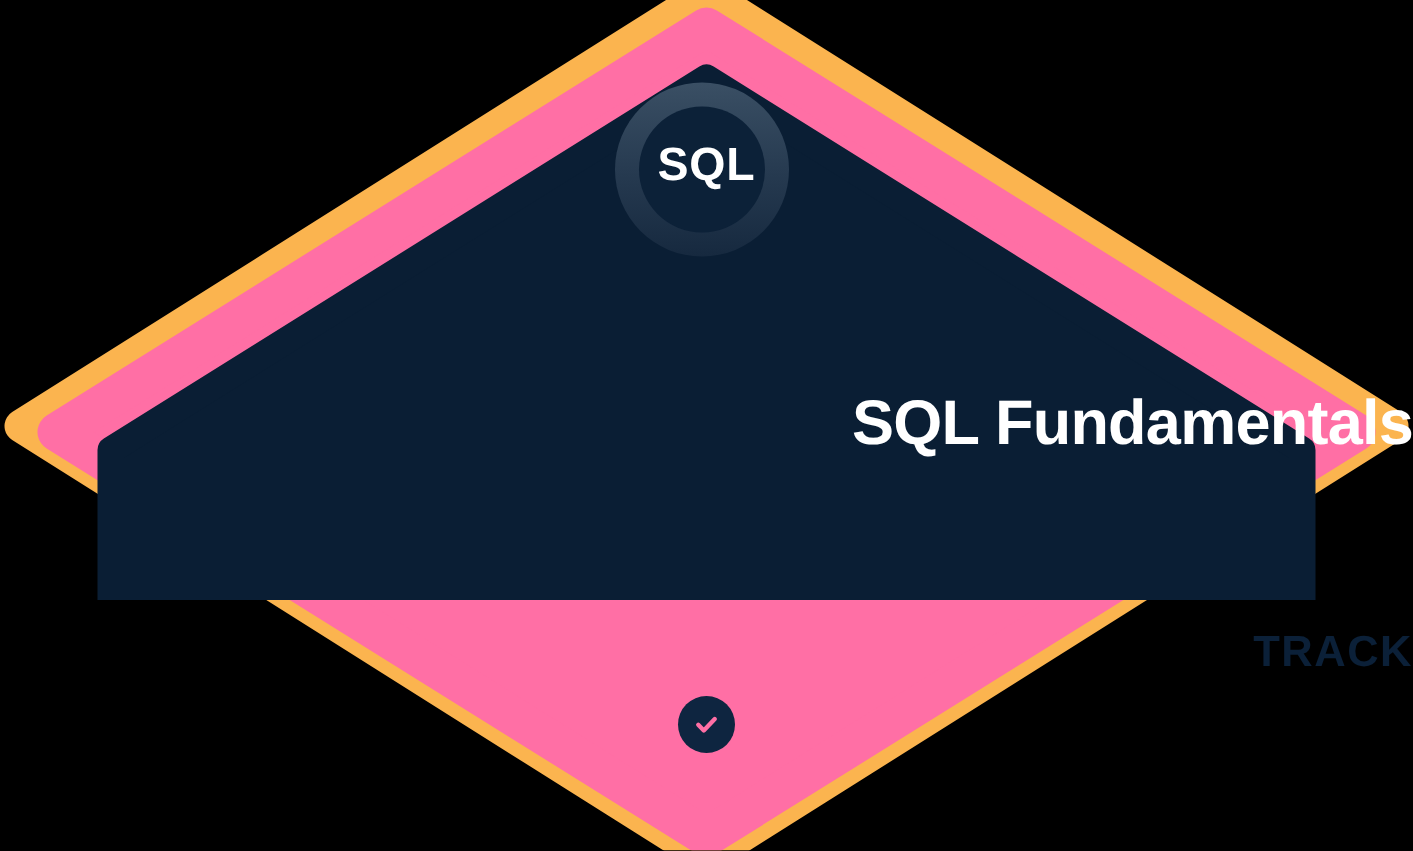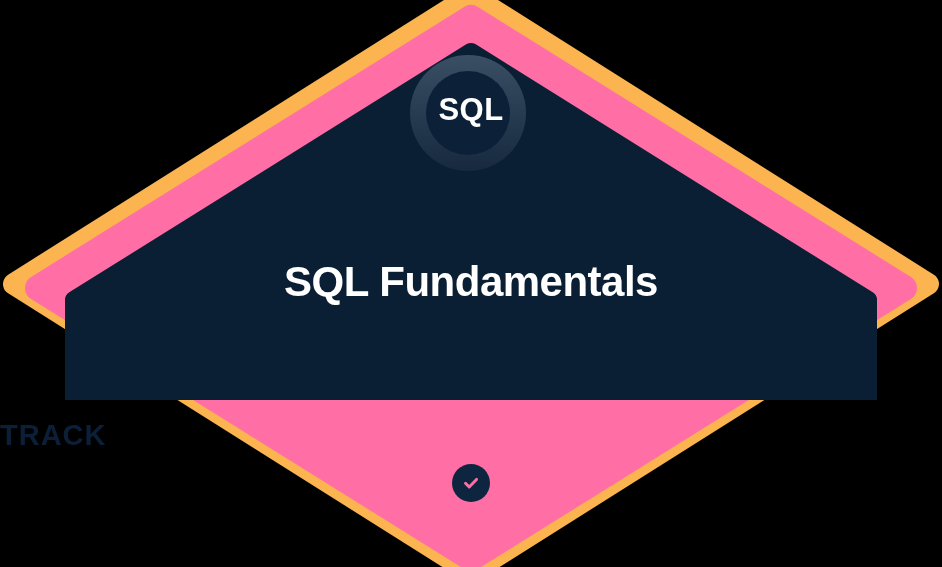--- a/index.html
+++ b/index.html
@@ -43,33 +43,33 @@
     font-weight: bold;
     font-size: 31px;
     letter-spacing: 0.5px;
     color: #ffffff;
   }
   .track-title {
     position: absolute;
     left: 0;
     top: 258px;
     width: 942px;
-    text-align: center;
+    text-align: right;
     font-family: "Liberation Sans", sans-serif;
     font-weight: bold;
     font-size: 42px;
     letter-spacing: -0.5px;
     color: #ffffff;
   }
   .status-block {
     position: absolute;
     left: 0;
     top: 418px;
     width: 942px;
-    text-align: left;
+    text-align: right;
   }
   .status-line {
     font-family: "Liberation Sans", sans-serif;
     font-weight: bold;
     font-size: 29px;
     line-height: 34px;
     letter-spacing: 1px;
     color: #0B2038;
   }
   .check-wrap {

